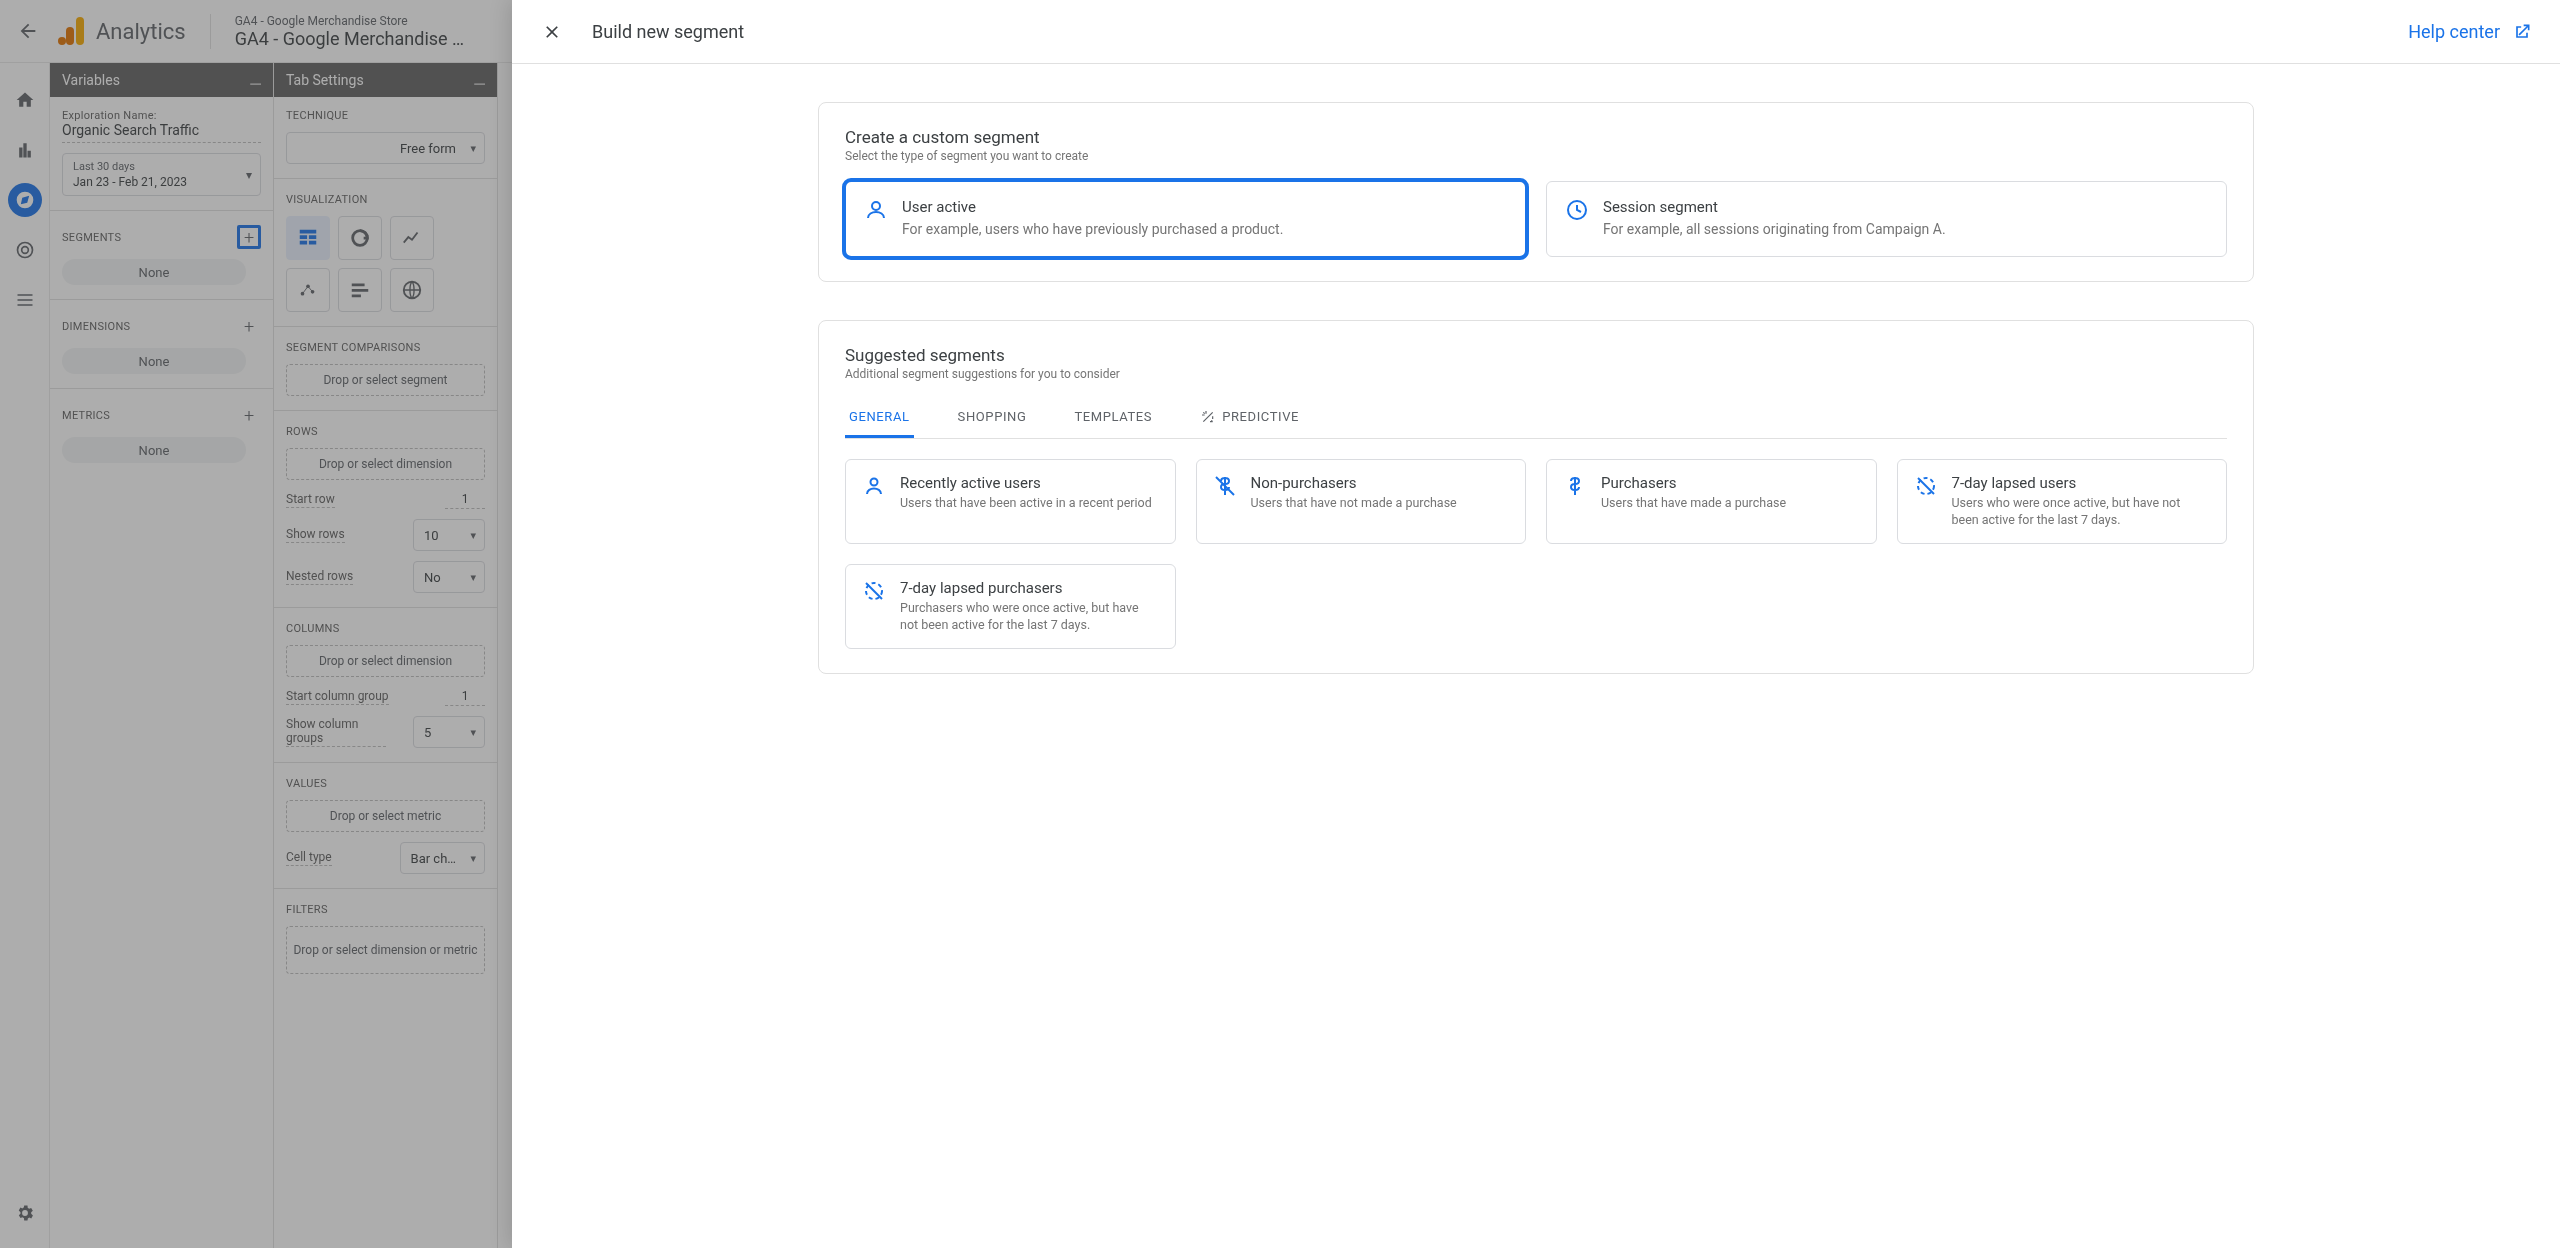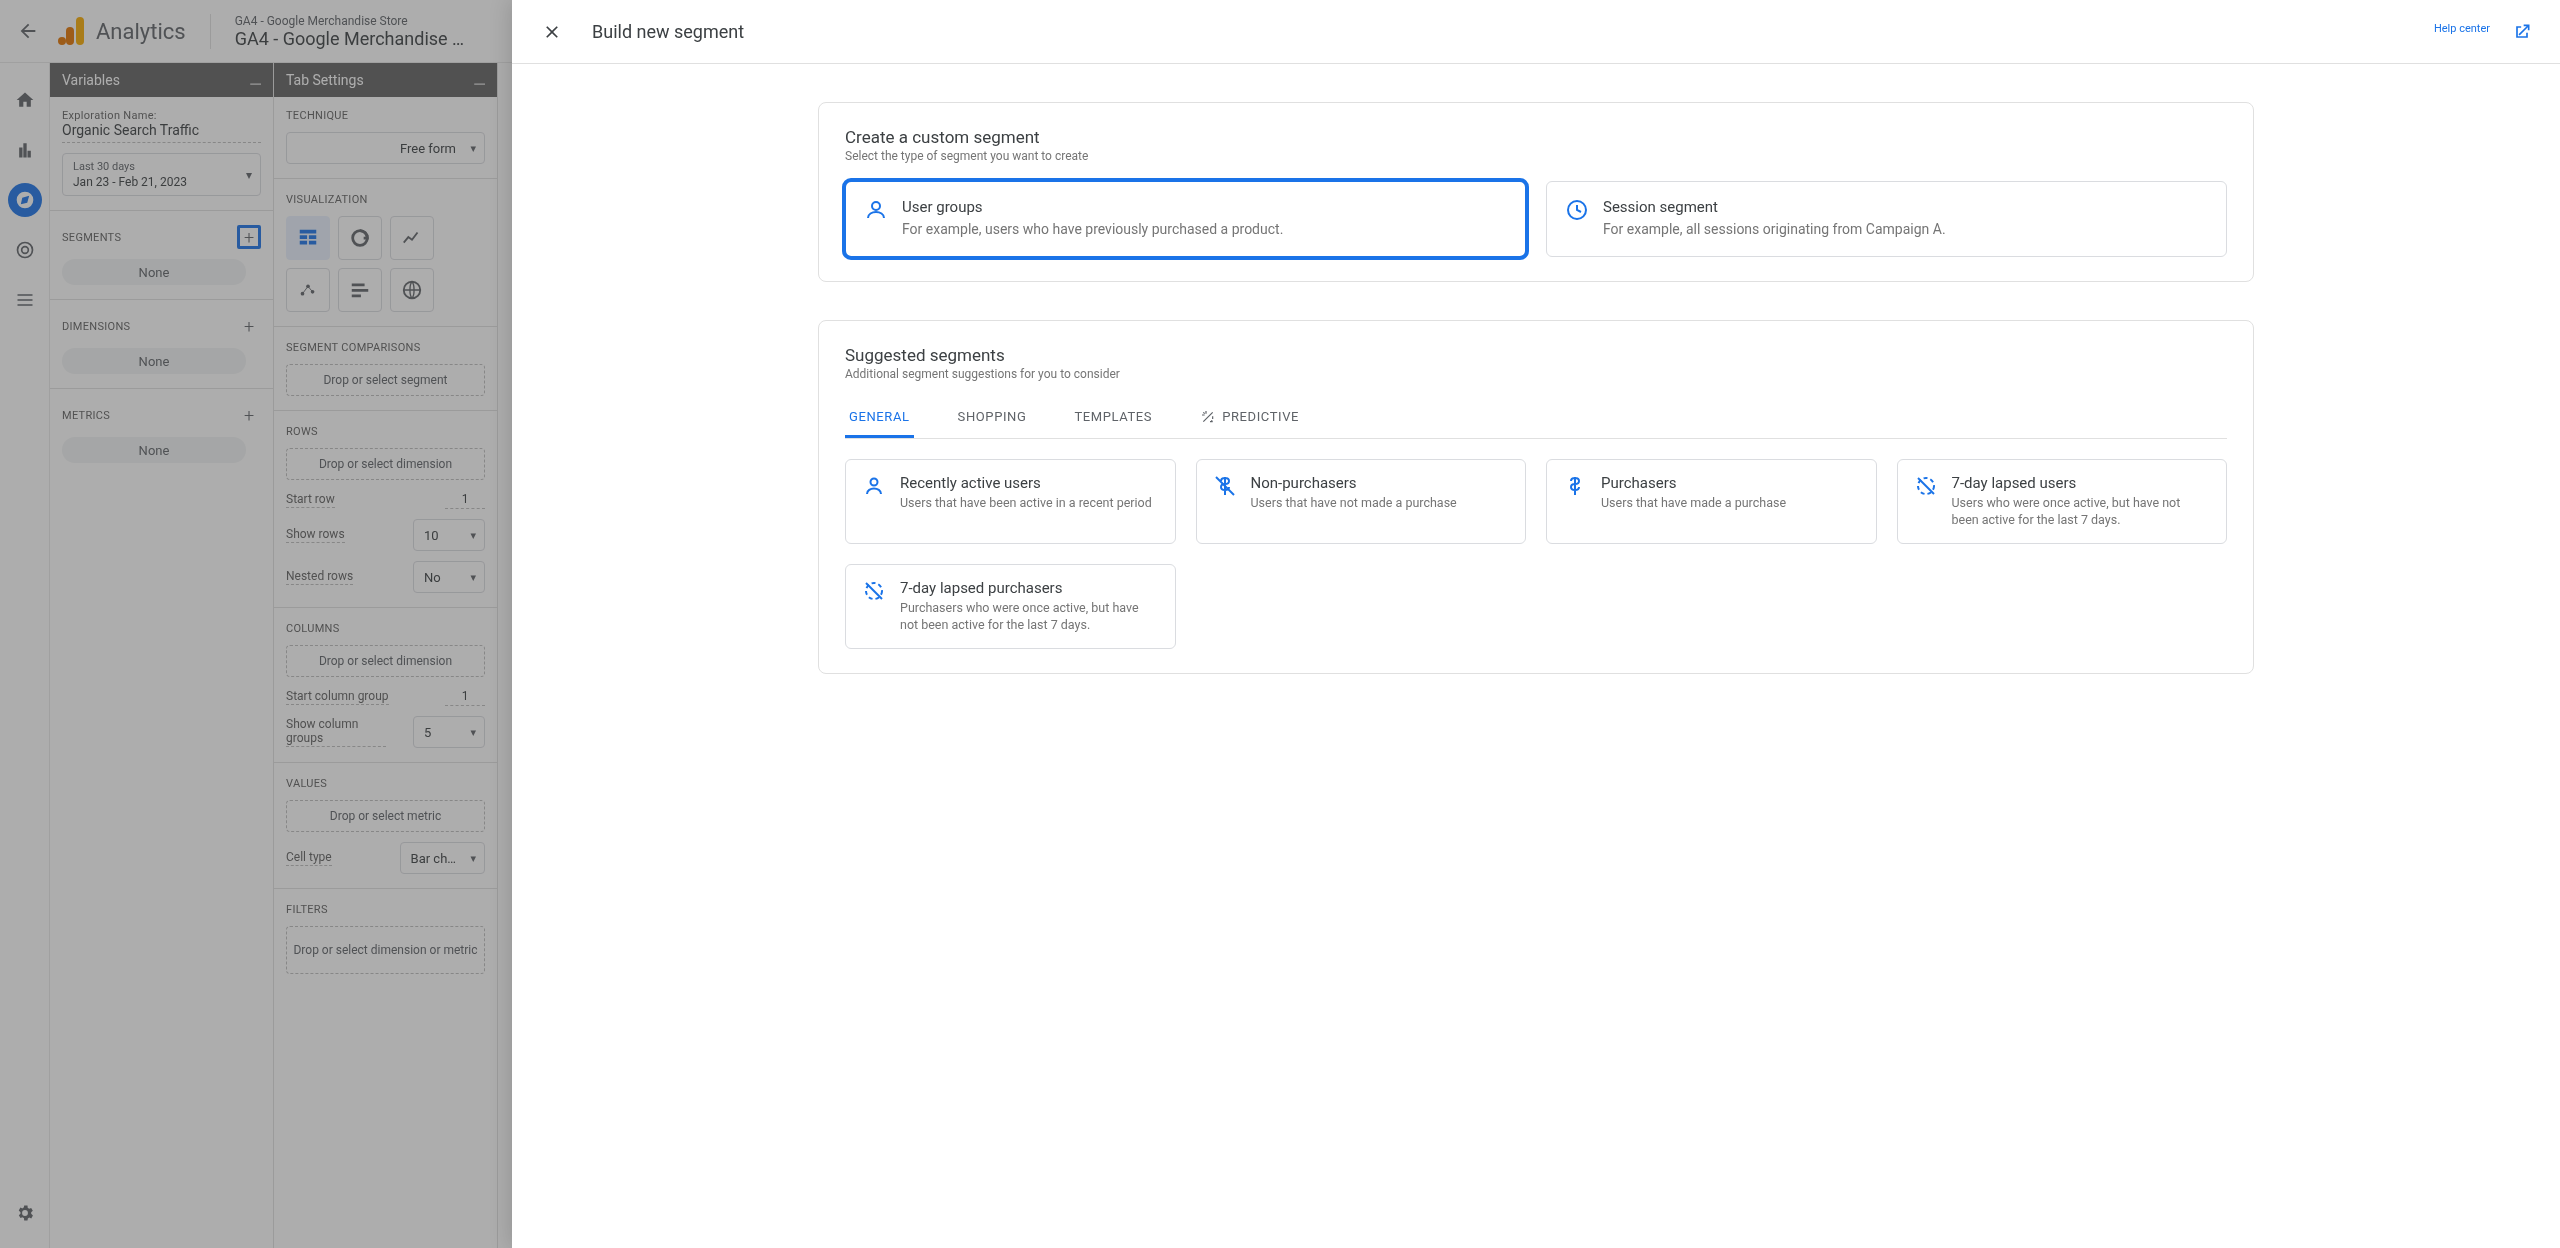--- a/index.html
+++ b/index.html
@@ -63,21 +63,21 @@
 .canvas-area { flex: 1; background: #fff; }
 
 
 .dim { position: absolute; top: 0; left: 0; height: 100%; width: 512px; background: rgba(60,60,60,.42); pointer-events: none; }
 
 
 .modal { position: absolute; top: 0; bottom: 0; left: 512px; right: 0; background: #fff; display: flex; flex-direction: column; box-shadow: -2px 0 20px rgba(0,0,0,.15); }
 .modal-header { height: 64px; border-bottom: 1px solid #e0e0e0; display: flex; align-items: center; padding: 15px 28px; gap: 28px; }
 .close-x { width: 24px; height: 24px; display: flex; align-items: center; justify-content: center; color: #3c4043; font-size: 20px; }
 .modal-title { font-size: 18px; color: #3c4043; }
-.help-link { margin-left: auto; display: flex; align-items: flex-start; gap: 22px; color: #1a73e8; font-size: 11px; }
+.help-link { margin-left: auto; display: flex; align-items: flex-end; gap: 12px; color: #1a73e8; font-size: 18px; }
 
 .modal-body { flex: 1; overflow-y: auto; display: flex; flex-direction: column; align-items: center; padding-top: 38px; background: #fff; }
 
 .card { width: 1436px; border: 1px solid #e0e0e0; border-radius: 8px; background: #fff; margin-bottom: 38px; padding: 24px 26px; }
 .card h2 { font-size: 17px; font-weight: 400; color: #3c4043; margin-bottom: 2px; }
 .card .sub { font-size: 12px; color: #757575; }
 
 .seg-options { display: flex; gap: 20px; margin-top: 18px; }
 .seg-option { flex: 1; border: 1px solid #dadce0; border-radius: 6px; padding: 16px 18px; display: flex; gap: 14px; align-items: flex-start; cursor: pointer; }
 .seg-option.highlight { outline: 4px solid #1a73e8; outline-offset: -1px; }
@@ -323,21 +323,21 @@
       <h2>Create a custom segment</h2>
       <div class="sub">Select the type of segment you want to create</div>
       <div class="seg-options" id="seg-options">
           <div class="seg-option highlight">
             <div class="ico">
               <svg viewBox="0 0 24 24" width="24" height="24">
                 <use href="#ic-user"></use>
               </svg>
             </div>
             <div>
-              <div class="ttl">User groups</div>
+              <div class="ttl">User active</div>
               <div class="desc">For example, users who have previously purchased a product.</div>
             </div>
           </div>
           <div class="seg-option">
             <div class="ico">
               <svg viewBox="0 0 24 24" width="24" height="24">
                 <use href="#ic-session"></use>
               </svg>
             </div>
             <div>

